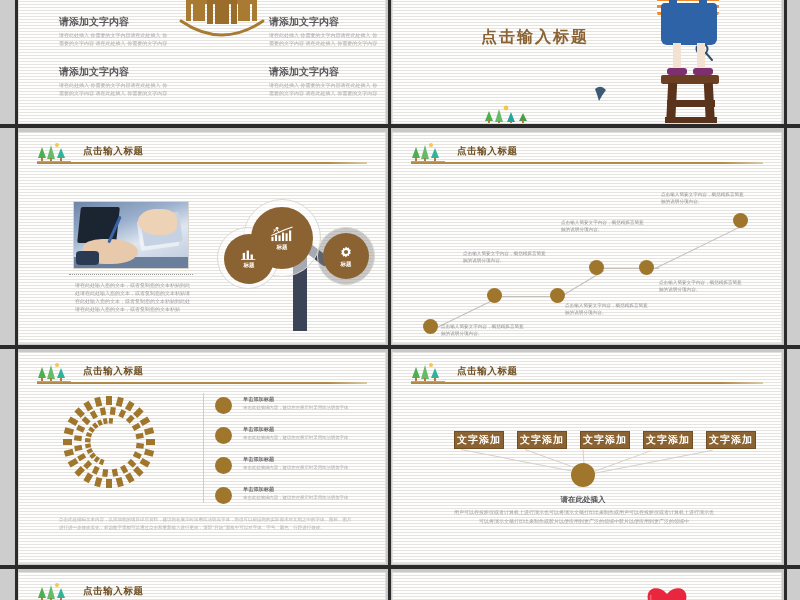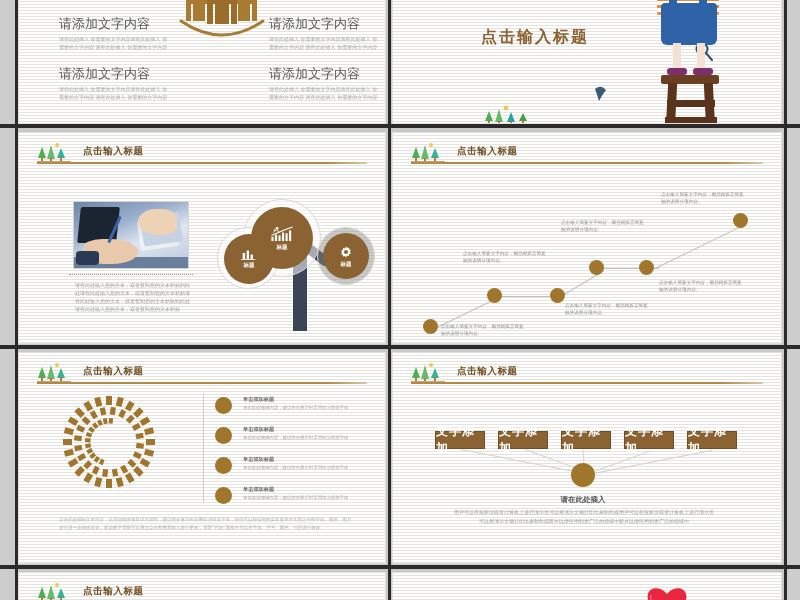--- a/index.html
+++ b/index.html
@@ -46,21 +46,21 @@
     position: absolute; left: 46px; top: 2px;
     font-size: 9.5px; font-weight: 700; color: #6f4f22; letter-spacing: .6px;
   }
   .sl-rule {
     position: absolute; left: 0; right: 0; top: 19px; height: 1.6px;
     background: linear-gradient(90deg,#b08a46 0%,#b08a46 88%,#d9c9a8 100%);
   }
 
   
   .txtblk { position: absolute; width: 110px; }
-  .txtblk .h { font-size: 13px; font-weight: 400; color: #59595b; margin-bottom: 3px; }
+  .txtblk .h { font-size: 10px; font-weight: 700; color: #59595b; margin-bottom: 3px; }
   .txtblk .p { font-size: 5px; color: #a8a8aa; line-height: 1.55; }
   .people { position: absolute; }
   .p-fig { width: 100%; height: 100%; }
   .big-title {
     position: absolute; font-size: 16px; font-weight: 700;
     color: #8b6332; letter-spacing: 2px;
   }
   .mini-trees { position: absolute; }
 
   
@@ -98,22 +98,22 @@
   .bl-row { position:relative; height:30px; }
   .bl-dot { position:absolute; left:0; top:2px; width:17px; height:17px; border-radius:50%; background:#a0762c; }
   .bl-h { position:absolute; left:28px; top:1px; font-size:5.2px; font-weight:700; color:#6b6b6d; }
   .bl-p { position:absolute; left:28px; top:9px; font-size:4.4px; color:#a9a9ab; line-height:1.6; width:120px;}
   .vline { position:absolute; width:1px; background:#cfcdc8; }
   .footnote { position:absolute; font-size:4.5px; color:#b0b0b2; line-height:1.8; }
 
   
   .tbox {
     position:absolute; background:#8b6332; color:#fff;
-    font-size:12px; font-weight:700; display:flex; align-items:center; justify-content:center;
-    border:1px solid #6f4e25; letter-spacing:1px;
+    font-size:10px; font-weight:700; display:flex; align-items:center; justify-content:center;
+    border:1px solid #6f4e25; letter-spacing:1px;margin-left:19px;
   }
   .fan-line { position:absolute; height:1px; background:#d3d0ca; transform-origin:0 50%; }
   .hub { position:absolute; border-radius:50%; background:#a0762c; }
   .hub-title { position:absolute; font-size:7.5px; font-weight:700; color:#54545a; text-align:center; }
   .hub-body { position:absolute; font-size:5px; color:#9a9a9c; line-height:1.85; text-align:center; }
   .g-shirt{ position:absolute; background:#fff; overflow:hidden; border-radius:4px;}
   .g-stripe{ position:absolute; left:0; width:100%; height:3px; background:#f08a2e; }
   .g-dress{ position:absolute; background:#2f63a8; border-radius:4px 4px 6px 6px;}
   .g-strap{ position:absolute; background:#2f63a8; }
   .g-leg  { position:absolute; background:#f3e2d2; }

